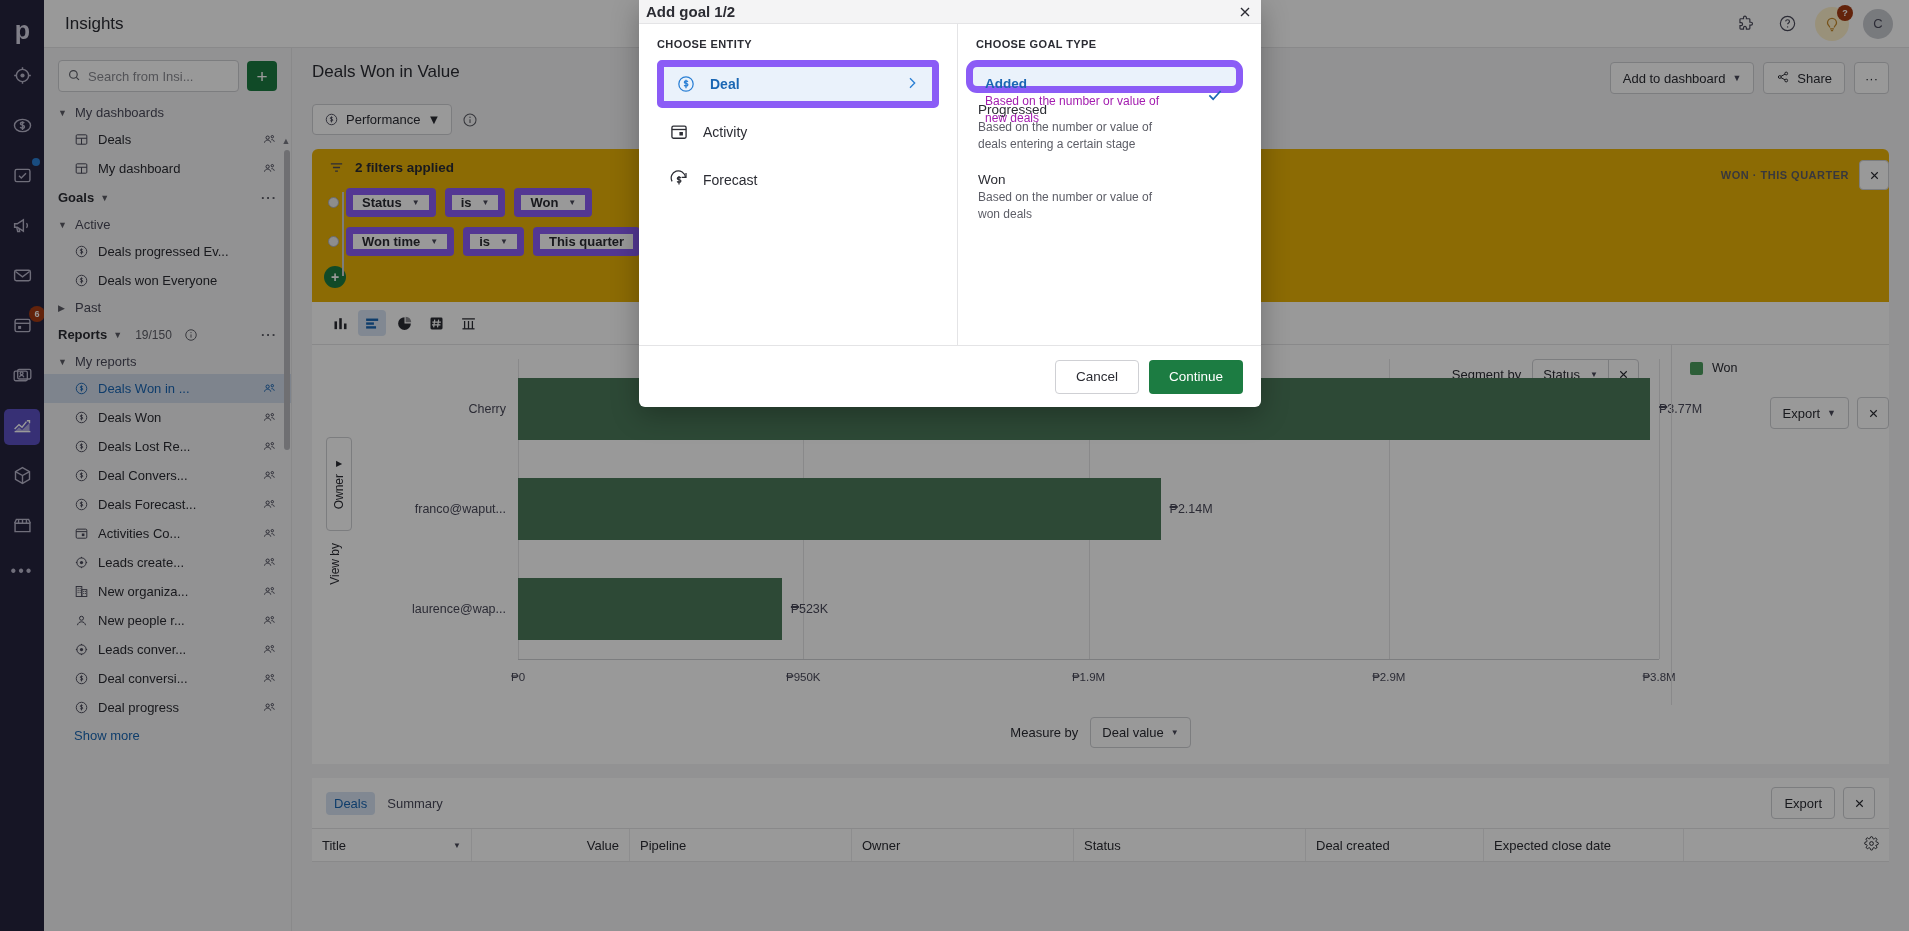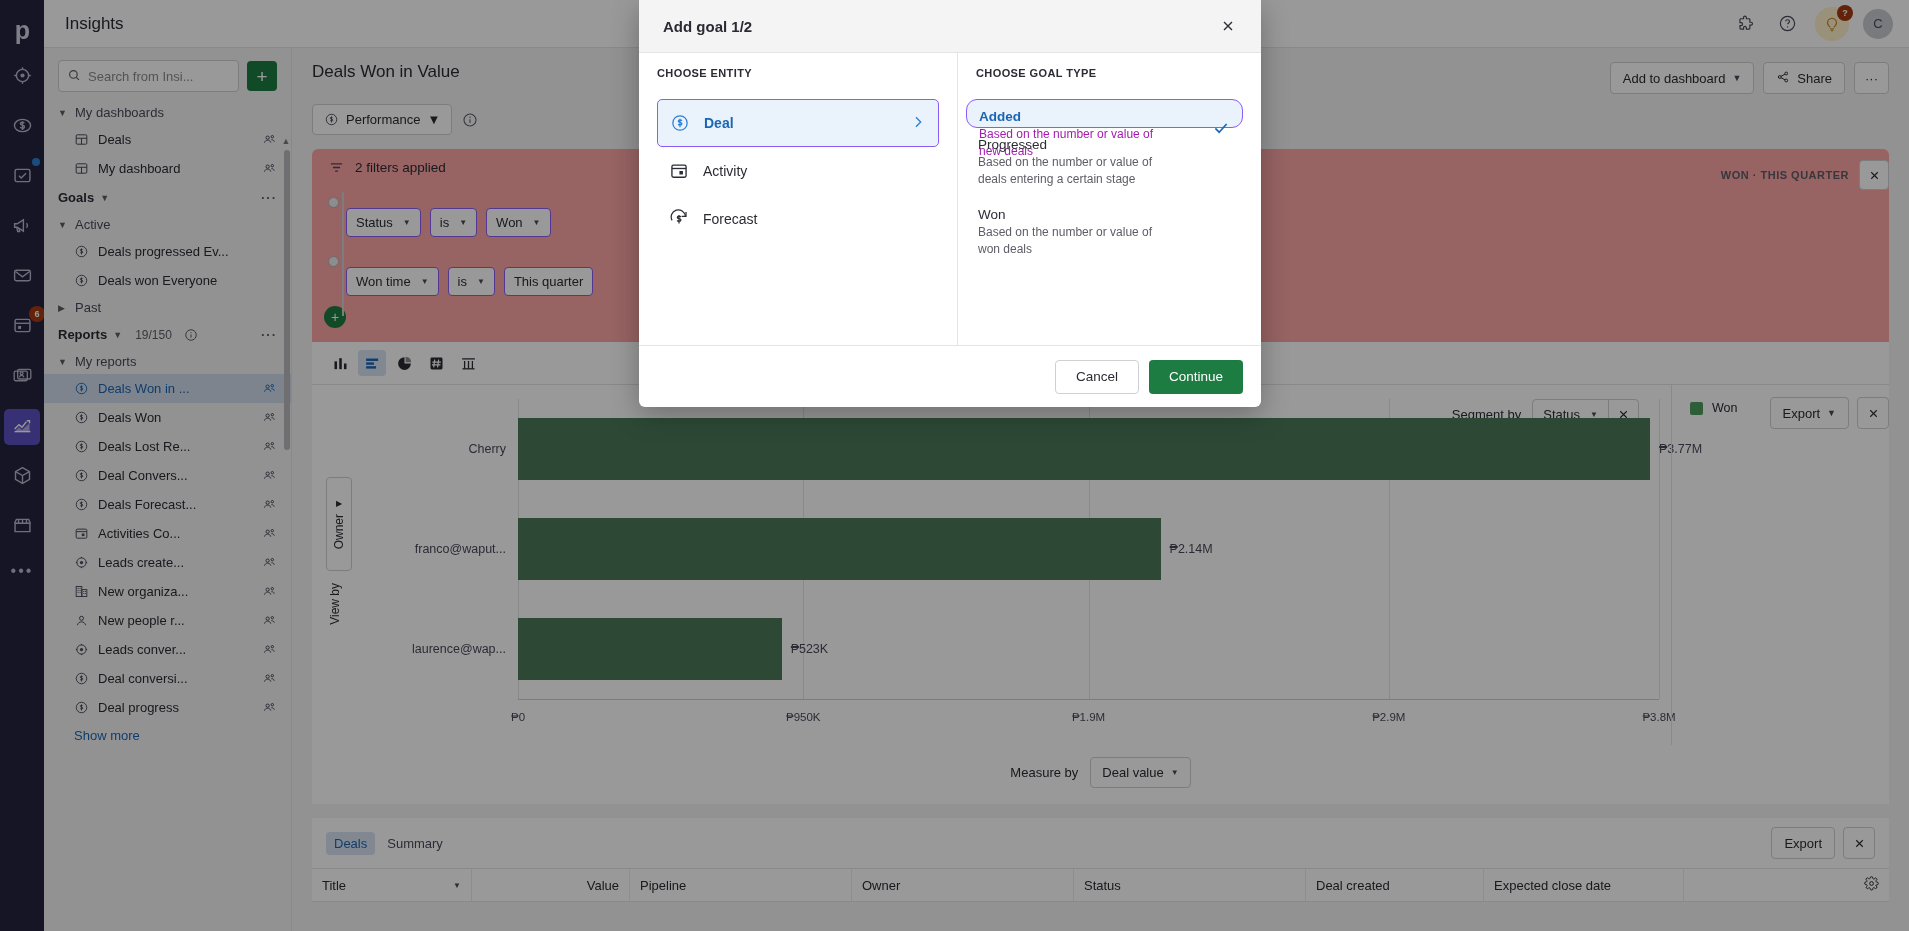--- a/index.html
+++ b/index.html
@@ -115,34 +115,34 @@
   .btn svg { width: 14px; height: 14px; }
   .btn .tri { font-size: 9px; color: #4a4a5a; }
   .type-row { display: flex; align-items: center; gap: 10px; padding: 10px 20px 0 20px; }
   .pill {
     height: 31px; border: 1px solid #cfd0d4; background: #fff; border-radius: 4px;
     display: inline-flex; align-items: center; gap: 7px; padding: 0 11px; font-size: 13px; color: #2b2c33;
   }
   .info-ico { width: 16px; height: 16px; color: #5c5d66; }
 
   .filter-card {
-    margin: 14px 20px 0 20px; background: #fca5a5; border-radius: 6px 6px 0 0; padding: 10px 0 0 0;
+    margin: 14px 20px 0 20px; background: #eab308; border-radius: 6px 6px 0 0; padding: 10px 0 0 0; font-weight: bold;
   }
   .filter-top { display: flex; align-items: center; gap: 10px; padding: 0 16px 6px 16px; }
   .filter-top .ftxt { font-size: 13.5px; color: #2b2c33; }
   .filter-rows { position: relative; padding: 6px 0 14px 34px; }
   .frow { display: flex; align-items: center; gap: 9px; margin-bottom: 10px; position: relative; }
   .frow::before {
     content: ""; position: absolute; left: -18px; top: 9px; width: 9px; height: 9px;
     border: 1.5px solid #b0b1b6; border-radius: 50%; background: #ebebec;
   }
   .fline { position: absolute; left: 30px; top: 10px; bottom: 26px; width: 1.5px; background: #cfd0d4; }
   .sel {
-    height: 29px; border: 1px solid #8b5cf6; background: #fff; border-radius: 4px;
-    display: inline-flex; align-items: center; gap: 10px; padding: 0 9px; font-size: 13px; color: #2b2c33; margin-top: 20px;
+    height: 29px; border: 7px solid #8b5cf6; background: #fff; border-radius: 4px;
+    display: inline-flex; align-items: center; gap: 10px; padding: 0 9px; font-size: 13px; color: #2b2c33;
   }
   .sel .tri { font-size: 8px; color: #4a4a5a; }
   .plus-fab {
     width: 22px; height: 22px; border-radius: 50%; background: #1c7c42; color: #fff;
     display: flex; align-items: center; justify-content: center; font-size: 14px; margin-left: -22px;
   }
 
   .chart-card { margin: 0 20px; background: #ffffff; border-radius: 0; }
   .chart-toolbar {
     display: flex; align-items: center; gap: 4px; padding: 8px 14px; border-bottom: 1px solid #e4e4e6;
@@ -219,22 +219,22 @@
   .th.num { justify-content: flex-end; }
   .th .tri { margin-left: auto; font-size: 8px; color: #4a4a5a; }
 
   
   .modal {
     position: absolute; left: 639px; top: 0; width: 622px; height: 407px;
     background: #fff; border-radius: 0 0 6px 6px; box-shadow: 0 8px 28px rgba(0,0,0,0.28);
     z-index: 900; display: flex; flex-direction: column;
   }
   .modal-head {
-    height: 53px; background: #f4f4f5; border-bottom: 1px solid #e4e4e6; display: flex; align-items: center;
-    padding: 0 24px; border-radius: 0 0 0 0; gap: 13px;
+    height: 24px; background: #f4f4f5; border-bottom: 1px solid #e4e4e6; display: flex; align-items: center;
+    padding: 0 7px; border-radius: 0 0 0 0; gap: 13px;
   }
   .modal-title { font-size: 15px; font-weight: 700; color: #2b2c33; }
   .modal-close { margin-left: auto; color: #2b2c33; width: 18px; height: 18px; display:flex; align-items:center; justify-content:center;}
   .modal-body { flex: 1; display: flex; }
   .mcol { padding: 14px 18px 0 18px; }
   .mcol.left { width: 319px; border-right: 1px solid #e4e4e6; }
   .mcol.right { flex: 1; padding-left: 8px; }
   .mcol-head { font-size: 11px; font-weight: 700; letter-spacing: 0.4px; color: #2b2c33; margin-bottom: 10px; }
   .mcol.right .mcol-head { padding-left: 10px; }
   .entity {

